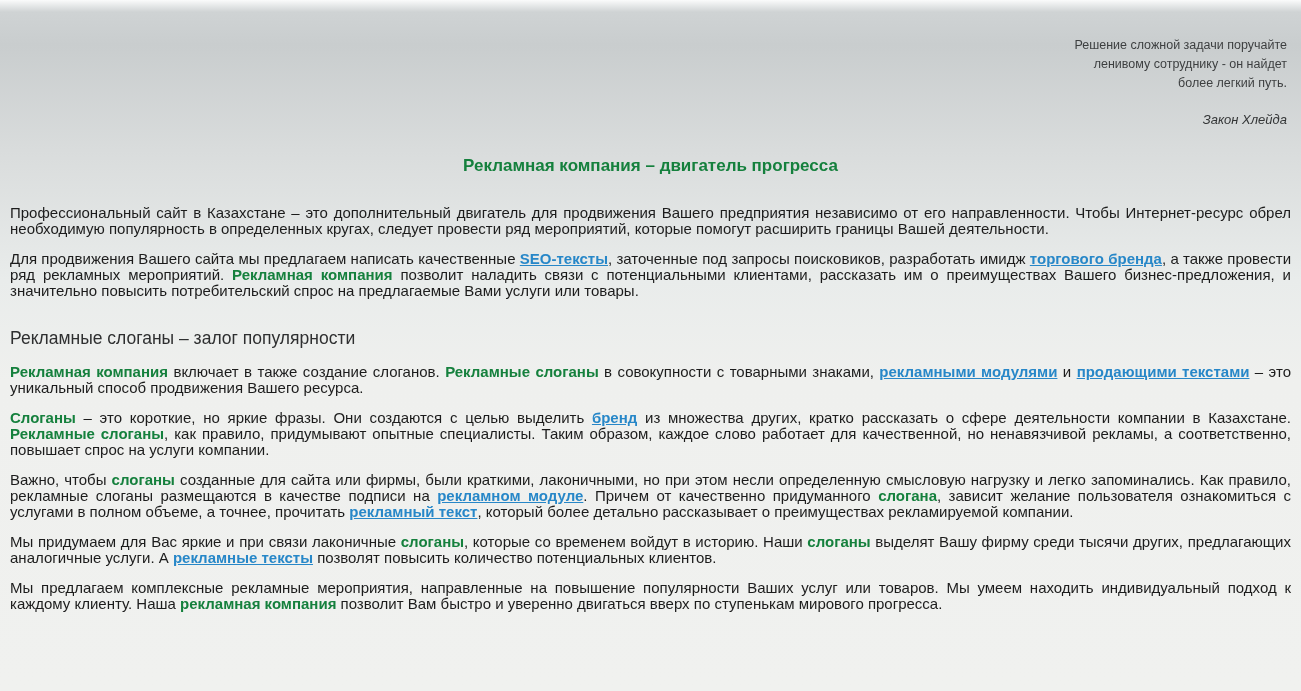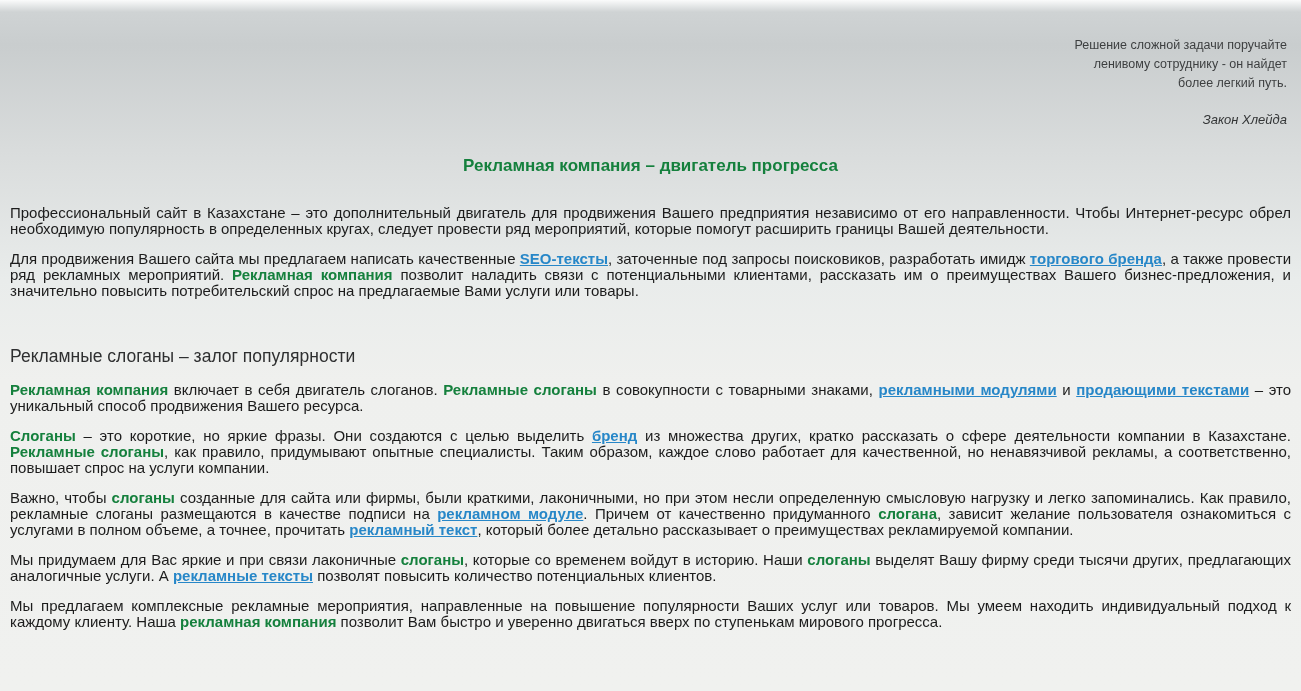--- a/index.html
+++ b/index.html
@@ -50,21 +50,21 @@
     margin: 0 0 14px 0;
     font-size: 15px;
     line-height: 16px;
     text-align: justify;
     color: #1c1c1c;
   }
   .article p strong {
     color: #15803d;
   }
   .article h2 {
-    margin: 47px 0 15px 0;
+    margin: 29px 0 15px 0;
     font-size: 17.5px;
     line-height: 21px;
     font-weight: normal;
     color: #2e2f30;
   }
   .article a {
     color: #2787c8;
     font-weight: bold;
     text-decoration: underline;
     cursor: pointer;
@@ -79,18 +79,18 @@
   <div>более легкий путь.</div>
   <div class="epigraph-author">Закон Хлейда</div>
 </div>
 
 <h1 class="page-title">Рекламная компания – двигатель прогресса</h1>
 
 <div class="article">
     <p><span>Профессиональный сайт в Казахстане – это дополнительный двигатель для продвижения Вашего предприятия независимо от его направленности. Чтобы Интернет-ресурс обрел необходимую популярность в определенных кругах, следует провести ряд мероприятий, которые помогут расширить границы Вашей деятельности.</span></p>
     <p><span>Для продвижения Вашего сайта мы предлагаем написать качественные </span><a href="#">SEO-тексты</a><span>, заточенные под запросы поисковиков, разработать имидж </span><a href="#">торгового бренда</a><span>, а также провести ряд рекламных мероприятий. </span><strong>Рекламная компания</strong><span> позволит наладить связи с потенциальными клиентами, рассказать им о преимуществах Вашего бизнес-предложения, и значительно повысить потребительский спрос на предлагаемые Вами услуги или товары.</span></p>
     <h2>Рекламные слоганы – залог популярности</h2>
-    <p><strong>Рекламная компания</strong><span> включает в себя двигатель слоганов. </span><strong>Рекламные слоганы</strong><span> в совокупности с товарными знаками, </span><a href="#">рекламными модулями</a><span> и </span><a href="#">продающими текстами</a><span> – это уникальный способ продвижения Вашего ресурса.</span></p>
+    <p><strong>Рекламная компания</strong><span> включает в также создание слоганов. </span><strong>Рекламные слоганы</strong><span> в совокупности с товарными знаками, </span><a href="#">рекламными модулями</a><span> и </span><a href="#">продающими текстами</a><span> – это уникальный способ продвижения Вашего ресурса.</span></p>
     <p><strong>Слоганы</strong><span> – это короткие, но яркие фразы. Они создаются с целью выделить </span><a href="#">бренд</a><span> из множества других, кратко рассказать о сфере деятельности компании в Казахстане. </span><strong>Рекламные слоганы</strong><span>, как правило, придумывают опытные специалисты. Таким образом, каждое слово работает для качественной, но ненавязчивой рекламы, а соответственно, повышает спрос на услуги компании.</span></p>
     <p><span>Важно, чтобы </span><strong>слоганы</strong><span> созданные для сайта или фирмы, были краткими, лаконичными, но при этом несли определенную смысловую нагрузку и легко запоминались. Как правило, рекламные слоганы размещаются в качестве подписи на </span><a href="#">рекламном модуле</a><span>. Причем от качественно придуманного </span><strong>слогана</strong><span>, зависит желание пользователя ознакомиться с услугами в полном объеме, а точнее, прочитать </span><a href="#">рекламный текст</a><span>, который более детально рассказывает о преимуществах рекламируемой компании.</span></p>
     <p><span>Мы придумаем для Вас яркие и при связи лаконичные </span><strong>слоганы</strong><span>, которые со временем войдут в историю. Наши </span><strong>слоганы</strong><span> выделят Вашу фирму среди тысячи других, предлагающих аналогичные услуги. А </span><a href="#">рекламные тексты</a><span> позволят повысить количество потенциальных клиентов.</span></p>
     <p><span>Мы предлагаем комплексные рекламные мероприятия, направленные на повышение популярности Ваших услуг или товаров. Мы умеем находить индивидуальный подход к каждому клиенту. Наша </span><strong>рекламная компания</strong><span> позволит Вам быстро и уверенно двигаться вверх по ступенькам мирового прогресса.</span></p>
   </div>
 
 </body></html>

